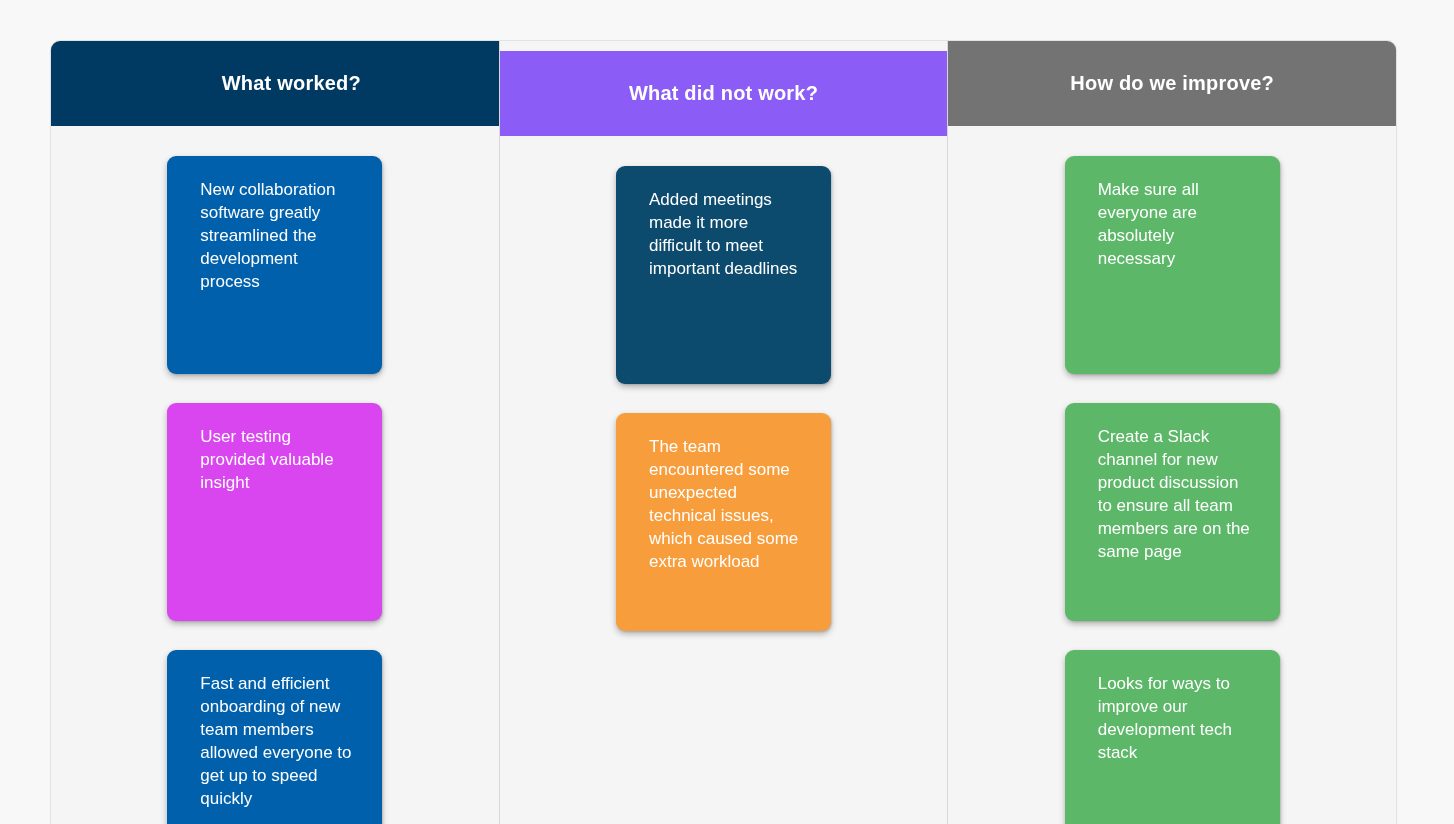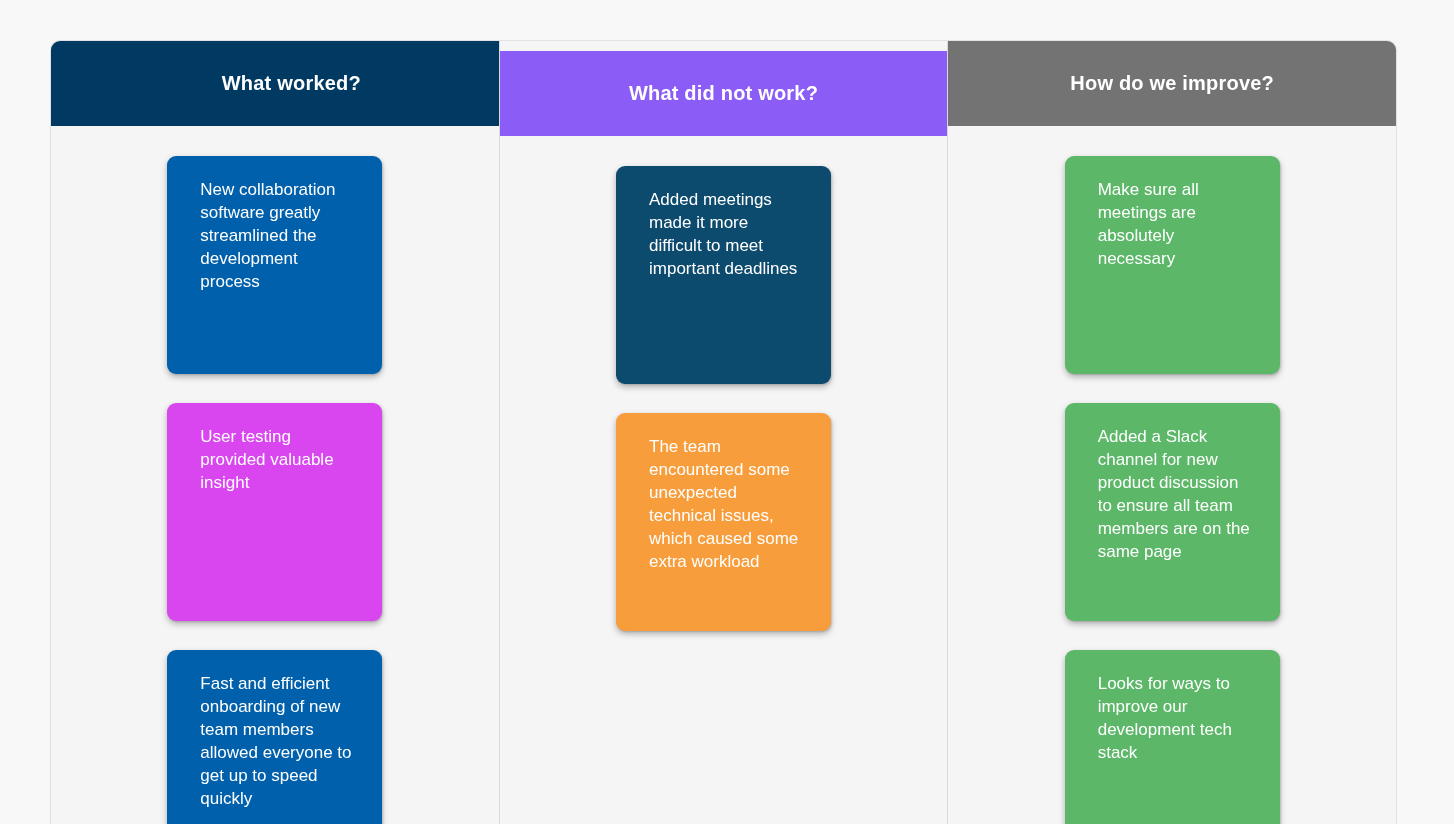--- a/index.html
+++ b/index.html
@@ -80,19 +80,19 @@
     <div class="column-header" style="background-color: #8b5cf6; margin-top: 10px;">What did not work?</div>
     <div class="cards">
       <div class="card" style="background-color: #0c4a6e;">Added meetings made it more difficult to meet important deadlines</div>
       <div class="card" style="background-color: rgb(248, 157, 59);">The team encountered some unexpected technical issues, which caused some extra workload</div>
     </div>
   </div>
 
   <div class="column">
     <div class="column-header" style="background-color: #737373;">How do we improve?</div>
     <div class="cards">
-      <div class="card" style="background-color: rgb(92, 183, 104);">Make sure all meetings are absolutely necessary</div>
-      <div class="card" style="background-color: rgb(92, 183, 104);">Added a Slack channel for new product discussion to ensure all team members are on the same page</div>
+      <div class="card" style="background-color: rgb(92, 183, 104);">Make sure all everyone are absolutely necessary</div>
+      <div class="card" style="background-color: rgb(92, 183, 104);">Create a Slack channel for new product discussion to ensure all team members are on the same page</div>
       <div class="card" style="background-color: rgb(92, 183, 104);">Looks for ways to improve our development tech stack</div>
     </div>
   </div>
 
 </div>
 
 </body></html>

